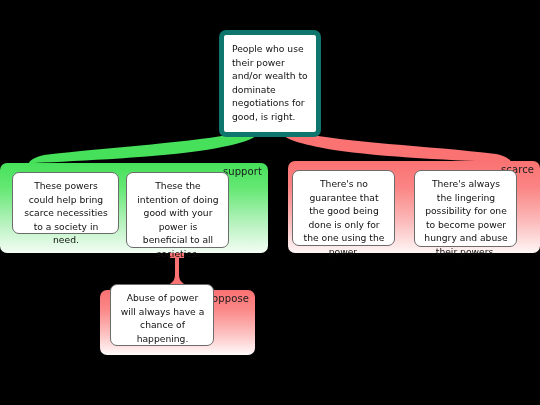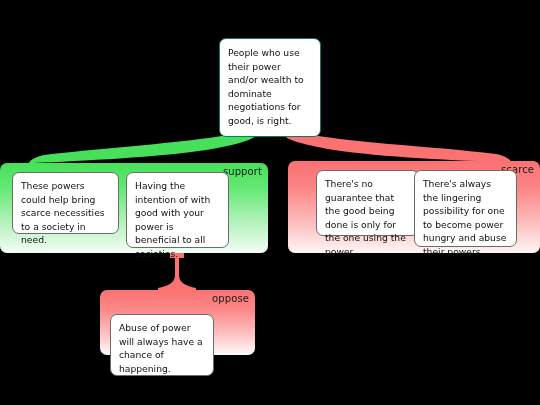--- a/index.html
+++ b/index.html
@@ -25,25 +25,25 @@
     left: 0; top: 0;
     width: 540px;
     height: 405px;
     pointer-events: none;
   }
 
   
   .root-node {
     position: absolute;
     left: 219px;
-    top: 38px;
+    top: 30px;
     width: 102px;
     box-sizing: border-box;
     background: #ffffff;
-    border: 1px solid #0f766e;
+    border: 5px solid #0f766e;
     border-radius: 7px;
     padding: 7px 8px 8px 8px;
     font-size: 9.2px;
     line-height: 13.6px;
     color: #111111;
     z-index: 6;
   }
 
   
   .panel {
@@ -90,27 +90,28 @@
     position: absolute;
     background: #ffffff;
     border: 1px solid #6b6b6b;
     border-radius: 7px;
     box-sizing: border-box;
     padding: 6px 7px 6px 8px;
     font-size: 9.2px;
     line-height: 13.6px;
     color: #111111;
     z-index: 5;
+    text-align: center;
   }
 
   .c-sup-1 { left: 12px;  top: 172px; width: 107px; height: 62px; }
   .c-sup-2 { left: 126px; top: 172px; width: 103px; height: 76px; }
-  .c-opp-1 { left: 292px; top: 170px; width: 103px; height: 66px; margin-left: 24px; }
+  .c-opp-1 { left: 292px; top: 170px; width: 103px; height: 76px; }
   .c-opp-2 { left: 400px; top: 170px; width: 103px; height: 77px; margin-left: 14px; }
-  .c-oppo-1 { left: 110px; top: 314px; width: 104px; height: 62px; }
+  .c-oppo-1 { left: 110px; top: 284px; width: 104px; height: 62px; }
 </style>
 </head>
 <body>
 
 <div id="canvas">
 
   <svg class="connectors" viewBox="0 0 540 405">
 
     <path d="M 249 120 L 260 120 L 260 129
              C 260 139, 240 144, 206 150
@@ -140,21 +141,21 @@
     <span>People who use their power and/or wealth to dominate negotiations for good, is right.</span>
   </div>
 
   <div class="panel panel-support">
     <span class="panel-label">support</span>
   </div>
   <div class="card c-sup-1">
     <span>These powers could help bring scarce necessities to a society in need.</span>
   </div>
   <div class="card c-sup-2">
-    <span>Having the intention of with good with your power is beneficial to all societies.</span>
+    <span>These the intention of doing good with your power is beneficial to all societies.</span>
   </div>
 
   <div class="panel panel-oppose">
     <span class="panel-label">scarce</span>
   </div>
   <div class="card c-opp-1">
     <span>There's no guarantee that the good being done is only for the one using the power.</span>
   </div>
   <div class="card c-opp-2">
     <span>There's always the lingering possibility for one to become power hungry and abuse their powers.</span>

